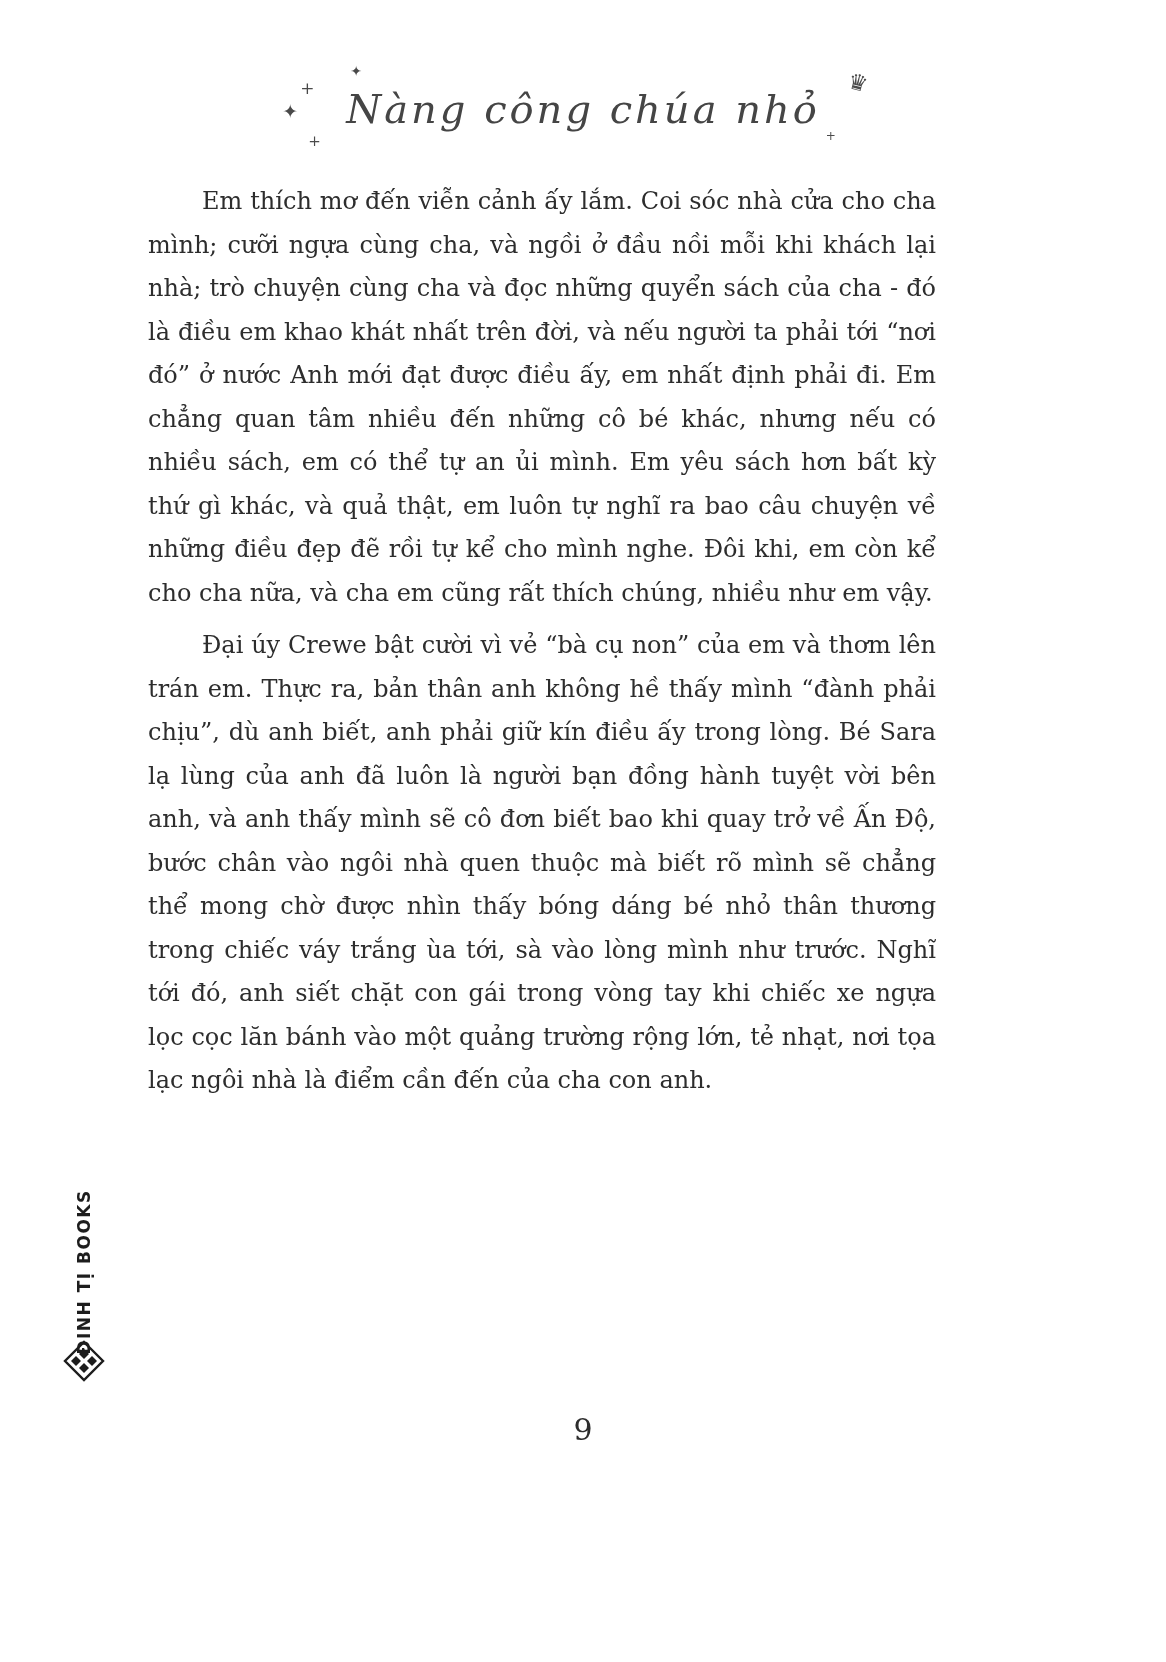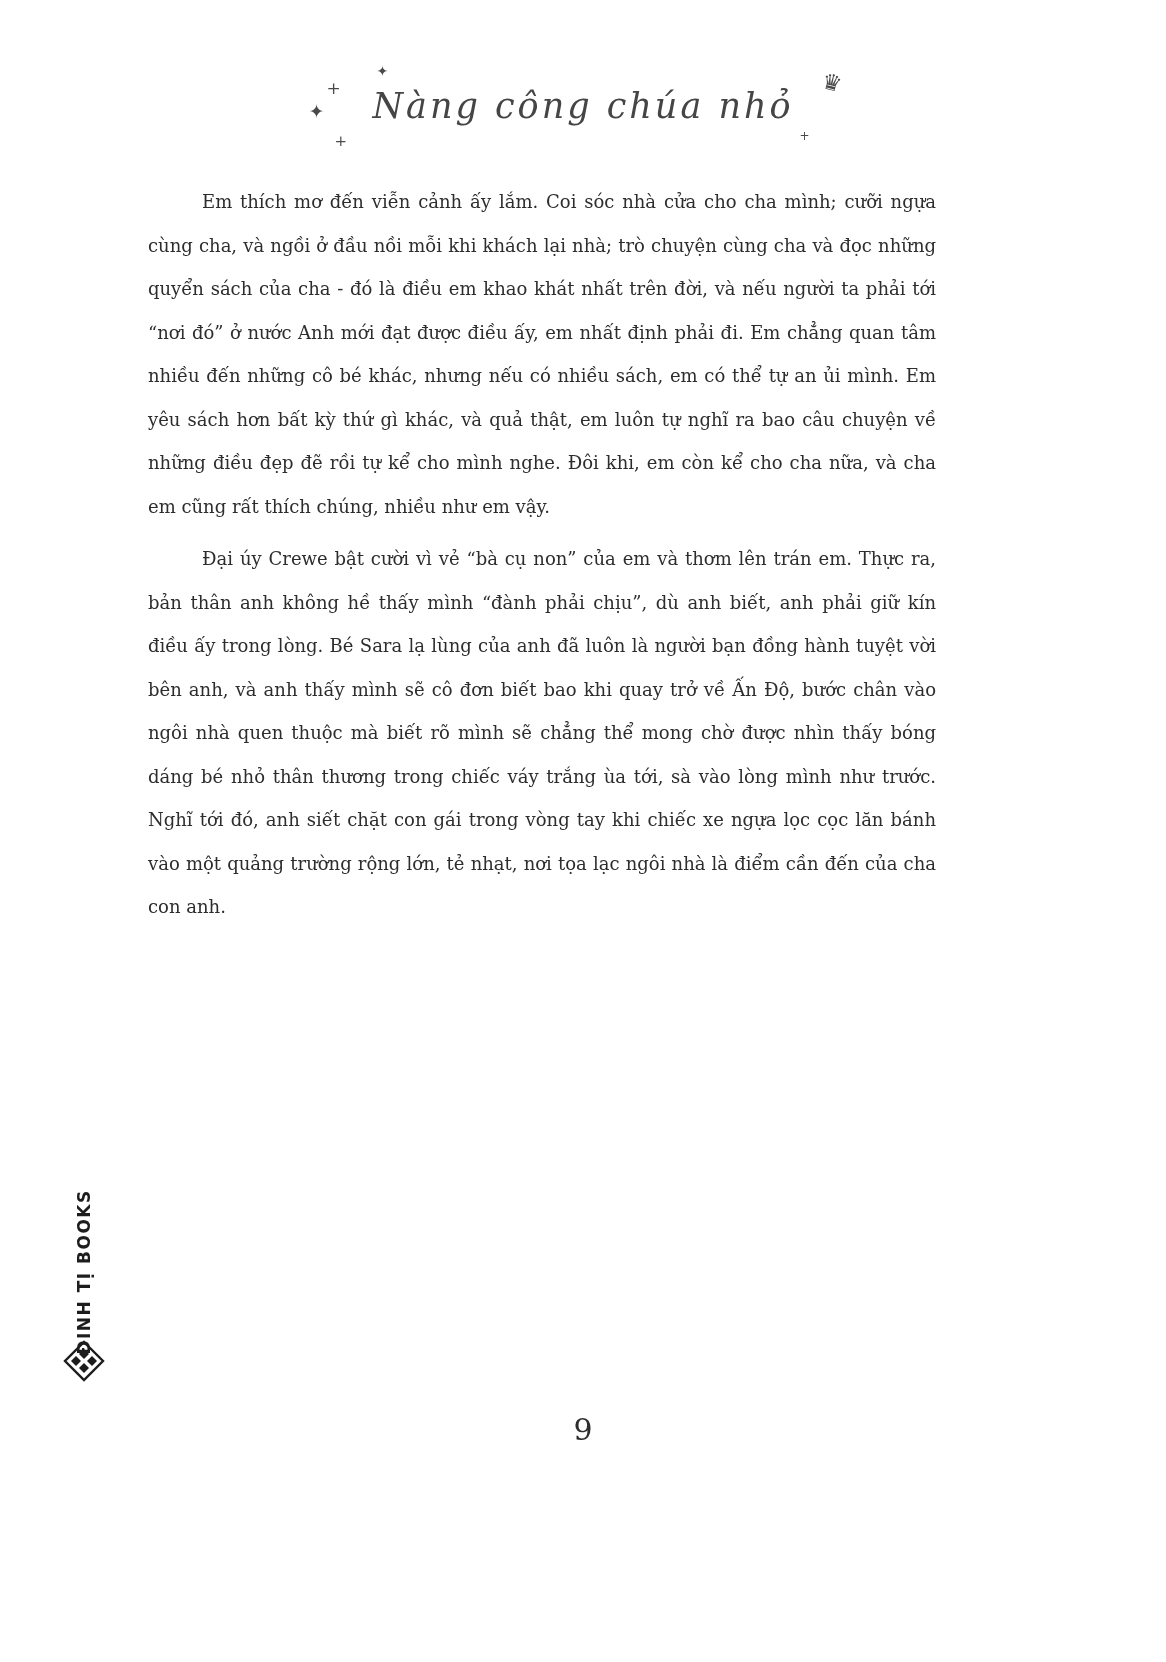--- a/index.html
+++ b/index.html
@@ -15,38 +15,38 @@
   }
 
   
   .header {
     position:absolute; top:86px; left:0; width:100%;
     text-align:center;
   }
   .header-inner { position:relative; display:inline-block; padding:0 30px; }
   .book-title {
     font-style:italic;
-    font-size:35px;
+    font-size:40px;
     letter-spacing:3px;
     color:#454545;
     white-space:nowrap;
   }
   .deco { position:absolute; color:#4a4a4a; line-height:1; }
   .deco-plus-tl   { left:-16px; top:-6px;  font-size:17px; }
   .deco-star-tl   { left:34px;  top:-22px; font-size:14px; }
   .deco-star-l    { left:-34px; top:16px;  font-size:19px; }
   .deco-plus-bl   { left:-8px;  top:48px;  font-size:15px; }
   .deco-crown-r   { right:-18px; top:-14px; font-size:22px; transform:rotate(14deg); }
   .deco-plus-r    { right:14px; top:44px;  font-size:12px; }
 
   
   .body-text {
     position:absolute;
     top:180px; left:148px; width:788px;
-    font-size:18px;
+    font-size:24px;
     line-height:43.5px;
     text-align:justify;
     color:#2d2d2d;
   }
   .body-text p { text-indent:54px; margin-bottom:9px; }
 
   
   .publisher {
     position:absolute;
     left:84px; top:1272px;

